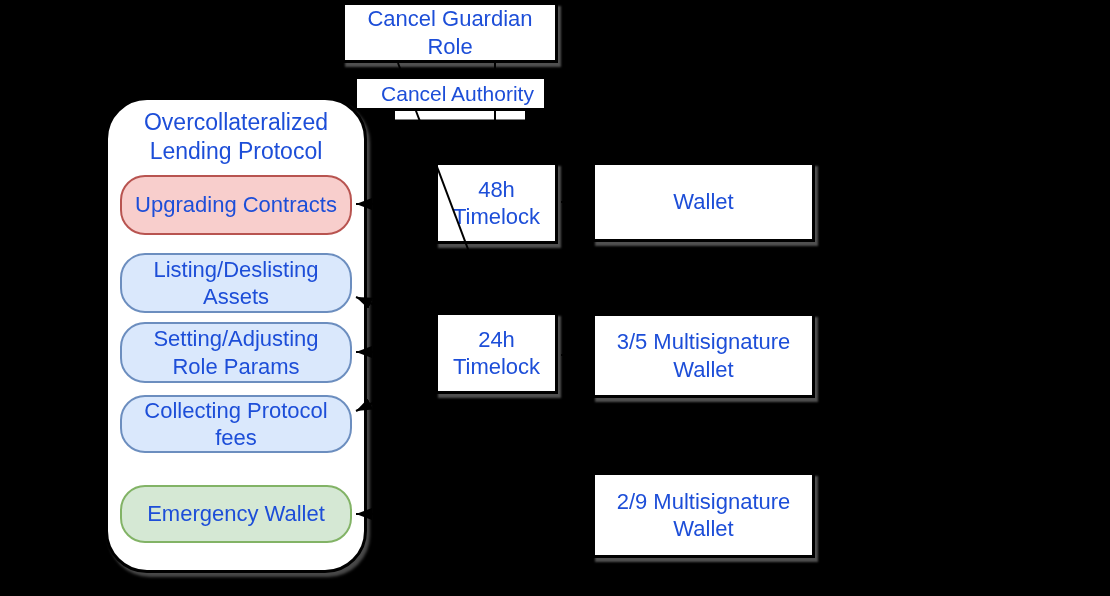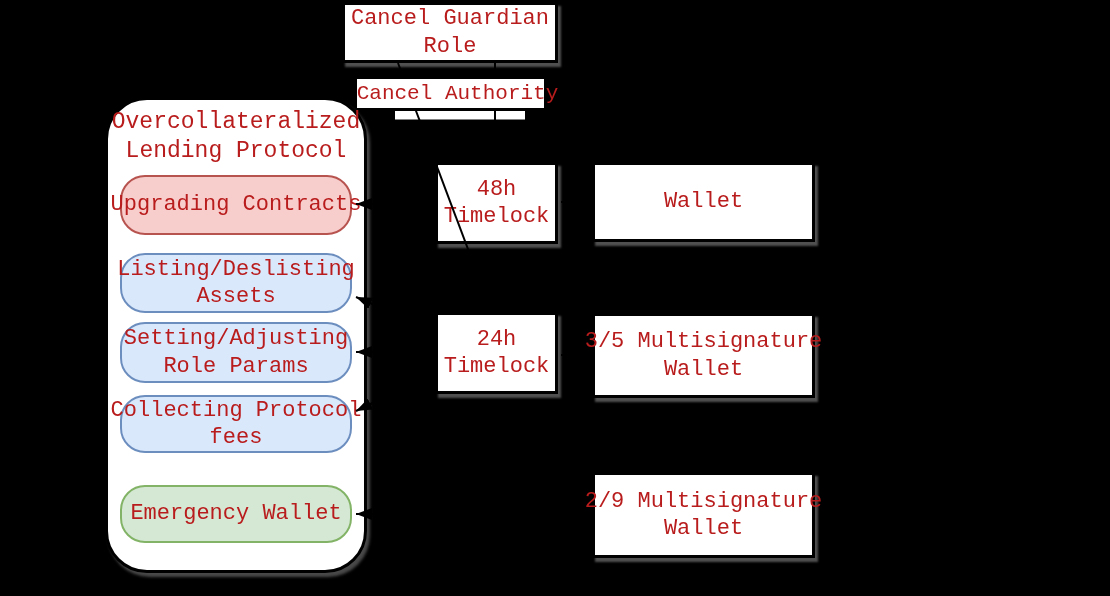--- a/index.html
+++ b/index.html
@@ -1,18 +1,18 @@
 <!DOCTYPE html>
 <html><head>
 <meta charset="utf-8">
 <style>
   html,body{margin:0;padding:0;background:#000;}
   #stage{
     position:relative;width:1090px;height:596px;background:#000;overflow:hidden;
-    font-family:Liberation Mono, monospace;color:#b91c1c;
+    font-family:Liberation Sans, sans-serif;color:#1d4ed8;
   }
   .node{
     position:absolute;box-sizing:border-box;display:flex;flex-direction:column;
     align-items:center;justify-content:center;text-align:center;
     font-size:22px;line-height:1.24;z-index:2;
   }
   .node span{display:block;white-space:nowrap;}
   .plain{
     background:#ffffff;border:3px solid #000000;
     box-shadow:3px 4px 2px rgba(145,145,145,0.55);

